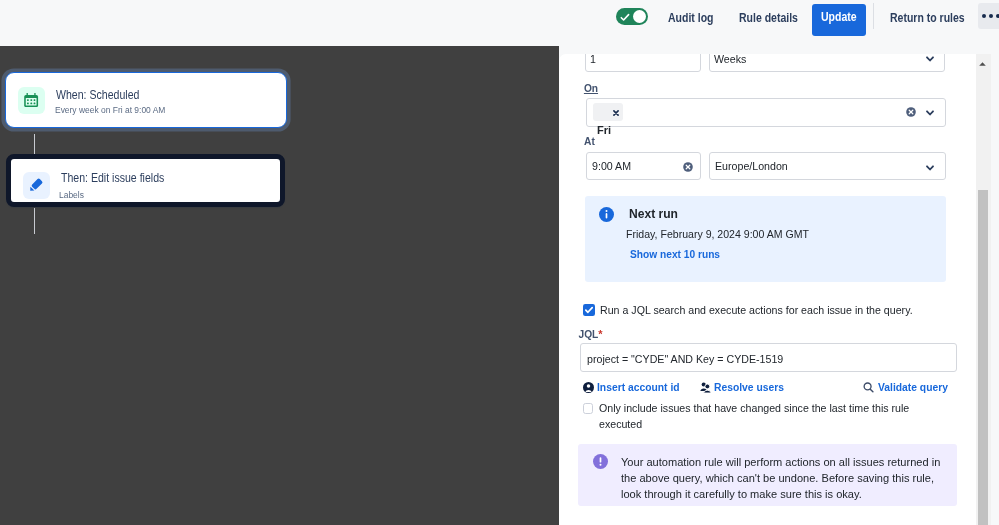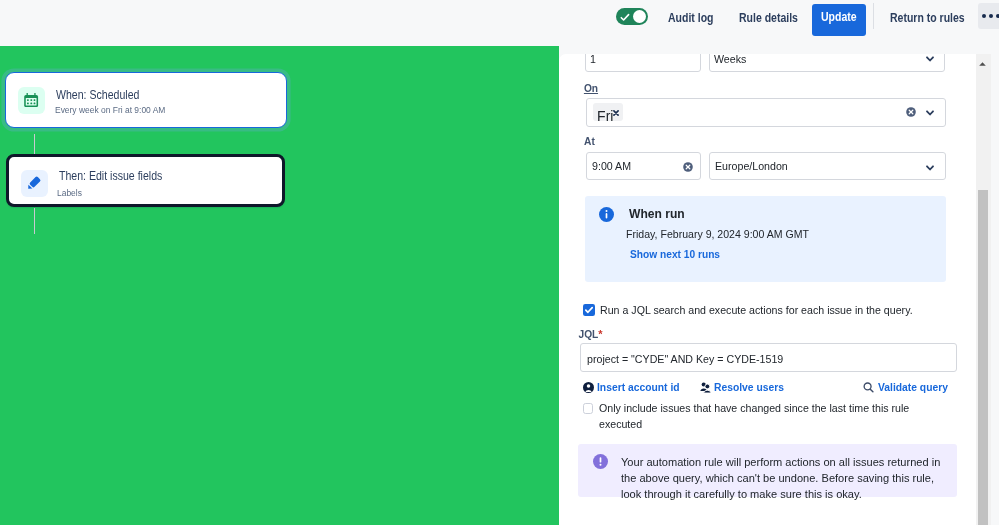--- a/index.html
+++ b/index.html
@@ -50,38 +50,38 @@
   }
   .btn-more {
     position: absolute; left: 965px; top: 3px;
     width: 26px; height: 26px; border-radius: 3px; background: #e8eaee;
     display: flex; align-items: center; justify-content: center;
     cursor: pointer; gap: 3px;
   }
   .btn-more i { width: 4px; height: 4px; border-radius: 50%; background: #172b4d; display:block; }
 
   
-  .canvas { position: absolute; left: 0; top: 46px; width: 559px; height: 479px; background: #22c55e; }
+  .canvas { position: absolute; left: 0; top: 46px; width: 559px; height: 479px; background: #404040; }
   .connector {
     position: absolute; left: 34.2px; width: 1px; background: #c7cad0;
   }
   #conn1 { top: 87.7px; height: 20px; }
   #conn2 { top: 161.6px; height: 26px; }
   .rule-card {
     position: absolute; background: #fff; border-radius: 8px;
     cursor: pointer;
   }
   #card1 {
     left: 5px; top: 26.3px; width: 282px; height: 55.7px;
     border: 1.8px solid #1868db; border-radius: 9px;
     box-shadow: 0 0 0 3.6px rgba(118,165,238,0.27);
   }
   #card2 {
     left: 6px; top: 107.7px; width: 279px; height: 53.3px;
-    border: 3px solid #0f172a;
+    border: 5px solid #0f172a;
     box-shadow: 0 1px 1px rgba(9,30,66,0.12);
   }
   .card-icon {
     position: absolute; width: 27px; height: 27px; border-radius: 6px;
     display: flex; align-items: center; justify-content: center;
   }
   #icon1 { left: 12px; top: 13.4px; background: #dcfff1; }
   #icon2 { left: 11.7px; top: 13.3px; background: #e9f2ff; }
   .card-title {
     position: absolute; font-size: 12.5px; color: #2c3e5d;
@@ -129,21 +129,21 @@
   #v-unit { left: 155.2px; top: -2.2px; }
   #c-unit { left: 367.2px; top: 1.5px; }
 
   #l-on { left: 24.9px; top: 28.8px; text-decoration: underline; }
   #f-on { left: 26.5px; top: 43.5px; width: 360.5px; height: 29px; }
   #tag-fri {
     position: absolute; left: 34px; top: 49px; width: 30px; height: 18px;
     background: #f0f1f3; border-radius: 3px;
   }
   #tag-fri .tag-lbl {
-    position: absolute; left: 4.1px; top: 5px; font-size: 14px; color: #21262c;
+    position: absolute; left: 4.1px; top: 21px; font-size: 11px; color: #21262c; font-weight: bold;
   }
   #tag-fri .tag-x { position: absolute; left: 19.9px; top: 6.7px; line-height: 0; cursor: pointer; }
   #x-on { left: 347.2px; top: 53.2px; }
   #c-on { left: 367.3px; top: 56.4px; }
 
   #l-at { left: 25.1px; top: 82.3px; }
   #f-time { left: 26.5px; top: 98.3px; width: 115px; height: 28px; }
   #v-time { left: 32.5px; top: 104.5px; }
   #x-time { left: 123.7px; top: 107.9px; }
   #f-tz { left: 150px; top: 98.3px; width: 236.5px; height: 28px; }
@@ -199,21 +199,21 @@
   #act0 .act-lbl { left: 14.9px; top: 0; }
   #act1 { left: 140.8px; top: 326.2px; }
   #act1 .act-lbl { left: 14.4px; top: 0; }
   #act2 { left: 304.3px; top: 326px; }
   #act2 .act-lbl { left: 14.7px; top: 0; }
 
   #cb-changed { left: 23.7px; top: 348.9px; }
   #t-changed { left: 40.3px; top: 345.5px; width: 325px; }
 
   #warnbox {
-    position: absolute; left: 19px; top: 390px; width: 379.2px; height: 53px;
+    position: absolute; left: 19px; top: 390px; width: 379.2px; height: 62px;
     background: #f0edff; border-radius: 3px;
   }
   #warnbox .warn-i { position: absolute; left: 14.7px; top: 10.4px; line-height: 0; }
   #warn-txt {
     position: absolute; left: 43.1px; top: 9.7px; width: 335px;
     font-size: 11.6px; color: #21262c; line-height: 16.3px;
     transform: scaleX(0.954); transform-origin: 0 0;
   }
 
   .sb-track {
@@ -351,21 +351,21 @@
     </span>
 
     <div id="nextrun">
       <span class="info-i">
         <svg width="15" height="15" viewBox="0 0 15 15">
             <circle cx="7.5" cy="7.5" r="7.5" fill="#1868db"></circle>
             <rect x="6.65" y="6.1" width="1.7" height="5.3" rx="0.85" fill="#fff"></rect>
             <circle cx="7.5" cy="4.1" r="1" fill="#fff"></circle>
           </svg>
       </span>
-      <div id="nr-title">When run</div>
+      <div id="nr-title">Next run</div>
       <div id="nr-date">Friday, February 9, 2024 9:00 AM GMT</div>
       <div id="nr-link">Show next 10 runs</div>
     </div>
 
     <span class="cb cb-on" id="cb-jql">
       <svg width="12" height="12" viewBox="0 0 12 12">
           <rect width="12" height="12" rx="2.2" fill="#1868db"></rect>
           <path d="M2.8 6.1 L4.9 8.3 L9.2 3.6" stroke="#fff" stroke-width="1.7" fill="none" stroke-linecap="round" stroke-linejoin="round"></path>
         </svg>
     </span>

